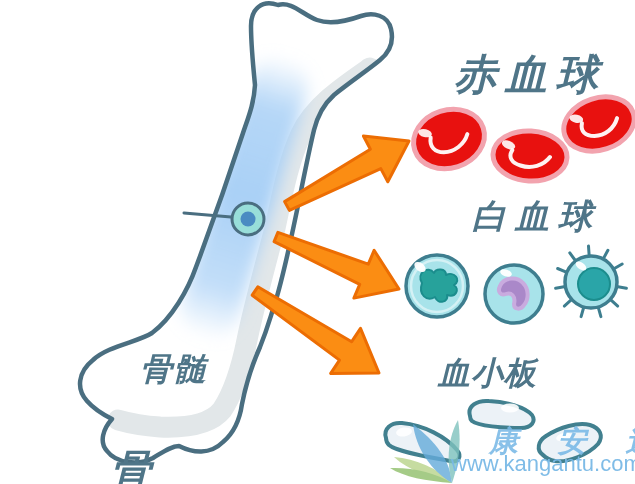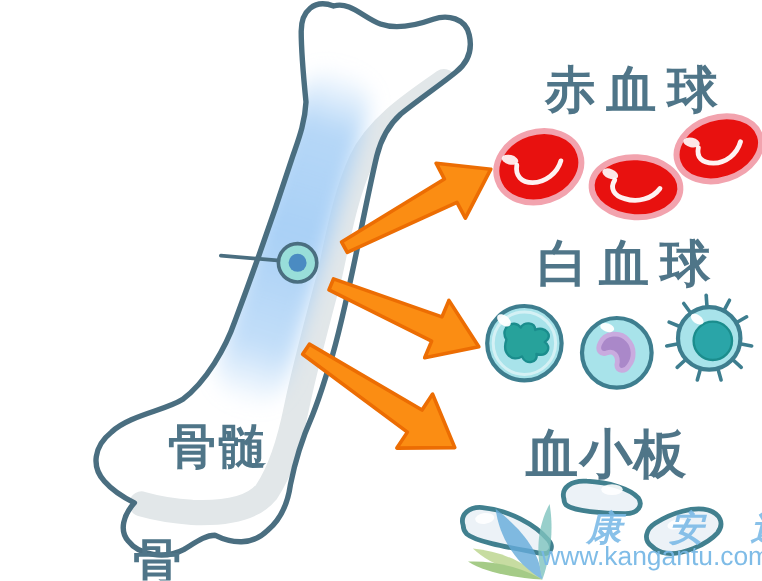--- a/index.html
+++ b/index.html
@@ -3,28 +3,28 @@
 <meta charset="utf-8">
 <style>
   html,body{margin:0;padding:0;background:#fff;}
   .stage{
     position:relative;width:635px;height:484px;background:#fff;overflow:hidden;
     font-family:"Liberation Sans","DejaVu Sans",sans-serif;
   }
   .stage svg{position:absolute;left:0;top:0;}
   .lbl{
     position:absolute;font-weight:bold;color:var(--label_text);
-    line-height:1;white-space:nowrap;
+    line-height:1;white-space:nowrap;font-style:italic;
   }
   .lbl-stemcell{left:2px;top:193px;font-size:37px;}
-  .lbl-marrow{left:140px;top:353px;font-size:40px;letter-spacing:2px;}
+  .lbl-marrow{left:140px;top:353px;font-size:32px;letter-spacing:2px;}
   .lbl-bone{left:111px;top:449px;font-size:40px;}
   .lbl-rbc{left:454px;top:54px;font-size:42px;letter-spacing:9px;}
-  .lbl-wbc{left:448px;top:199px;font-size:42px;letter-spacing:9px;}
-  .lbl-plt{left:438px;top:357px;font-size:44px;letter-spacing:1px;}
+  .lbl-wbc{left:472px;top:199px;font-size:34px;letter-spacing:9px;}
+  .lbl-plt{left:438px;top:357px;font-size:32px;letter-spacing:1px;}
   .wm-brand{
     position:absolute;left:489px;top:427px;font-size:29px;font-weight:bold;
     font-style:italic;letter-spacing:16px;color:var(--watermark_blue);
     opacity:.88;line-height:1;white-space:nowrap;
     font-family:"Liberation Serif","DejaVu Serif",serif;
   }
   .wm-url{
     position:absolute;left:451px;top:453px;font-size:22px;
     color:var(--watermark_blue);opacity:.95;line-height:1;white-space:nowrap;
   }

